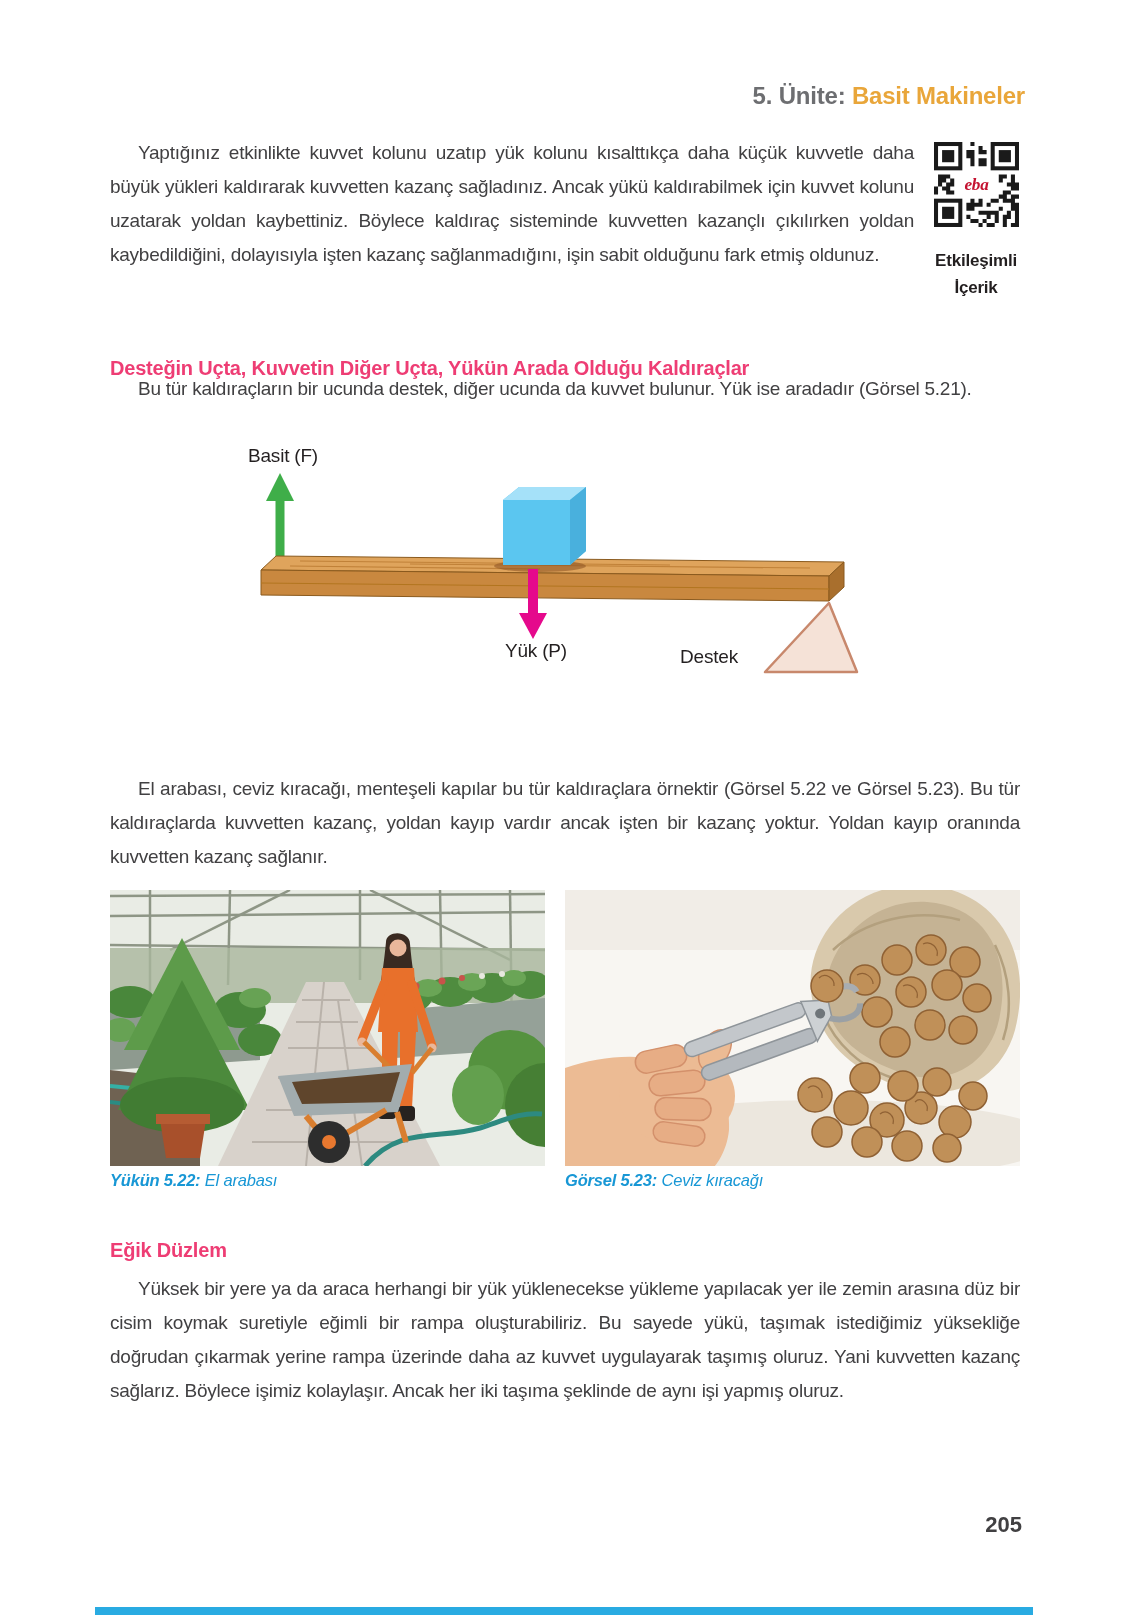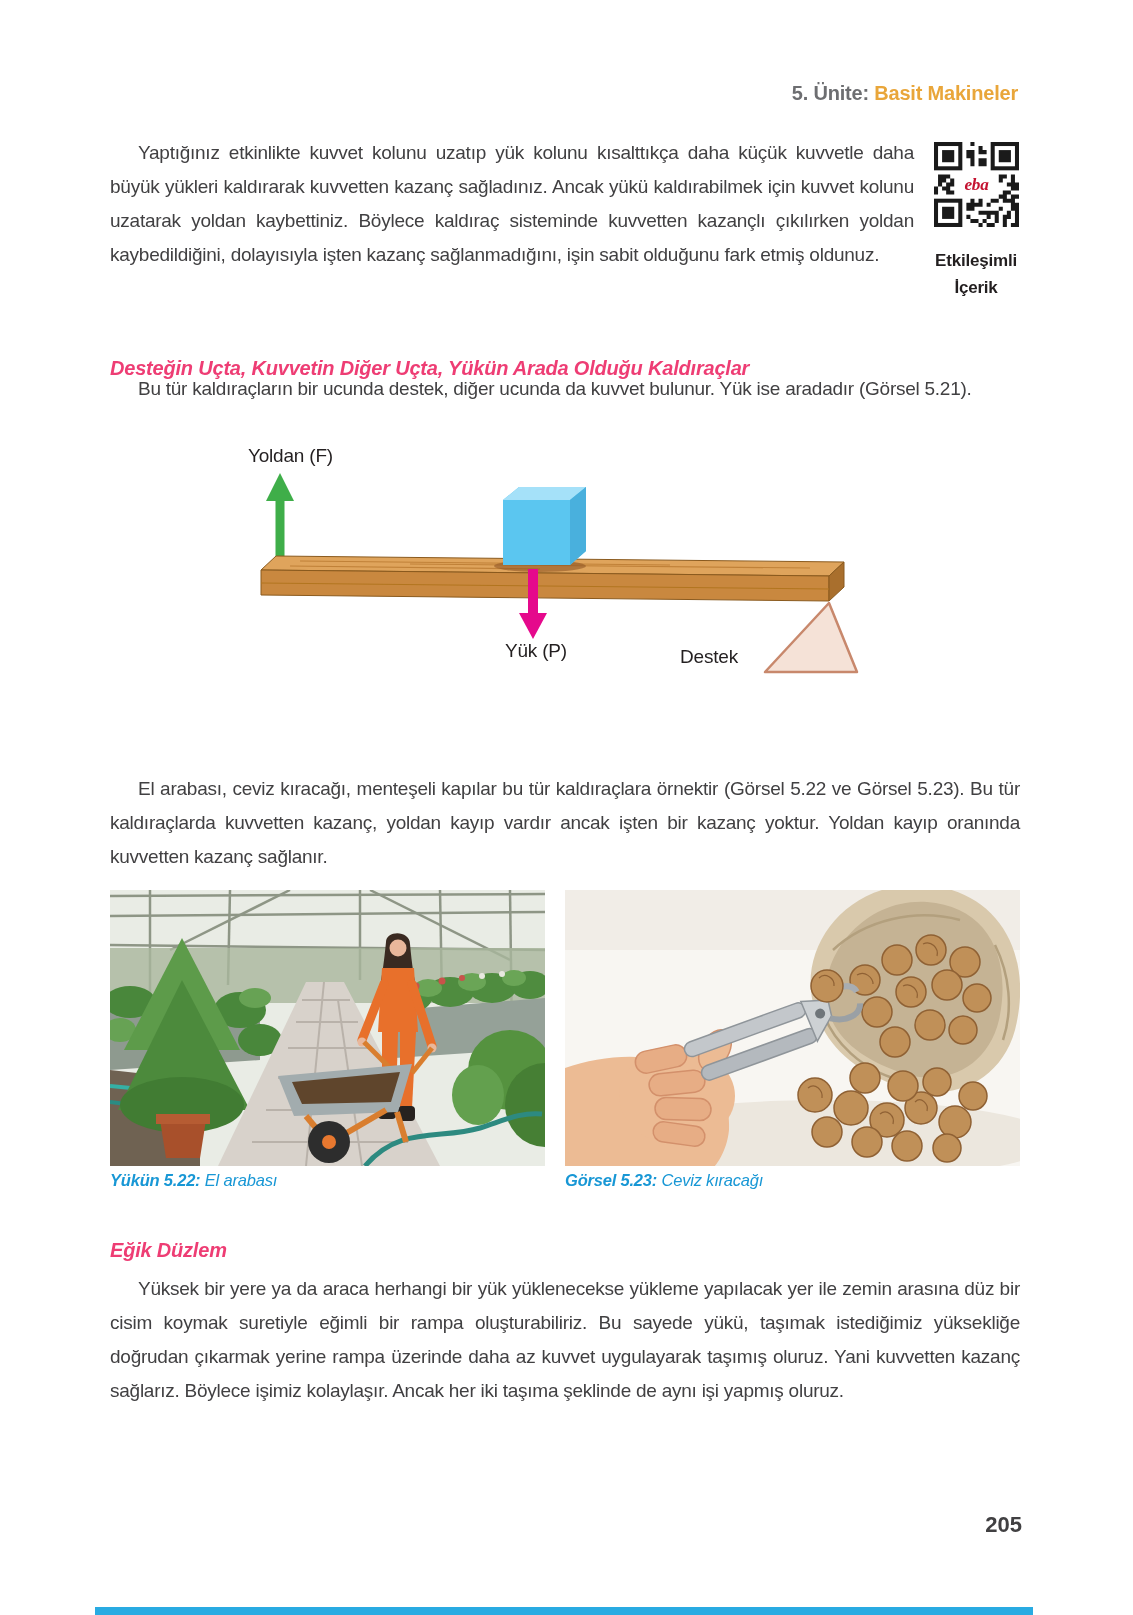--- a/index.html
+++ b/index.html
@@ -4,37 +4,37 @@
 <style>
   * { margin:0; padding:0; box-sizing:border-box; }
   body { background:#fff; font-family:"Liberation Sans", sans-serif; }
   .page {
     position:relative; width:1133px; height:1615px; background:#ffffff;
     color:#414042; overflow:hidden; margin:0 auto;
   }
   .abs { position:absolute; }
 
   
-  .unit-header { top:82px; right:115px; font-size:20px; font-weight:bold; letter-spacing:-0.2px; }
+  .unit-header { top:82px; right:108px; font-size:24px; font-weight:bold; letter-spacing:-0.2px; }
   .unit-header .unit-label { color:#6d6e71; }
   .unit-header .unit-title { color:#e9a63a; }
 
   
   .body-par {
     left:110px; width:910px; font-size:19px; line-height:34px;
     text-align:justify; color:#414042; letter-spacing:-0.25px;
   }
   .body-par .indent { display:inline-block; width:28px; }
 
   
   .qr-float { float:right; width:88px; margin:6px 0 6px 18px; text-align:center; }
   .qr-box { width:85px; height:85px; background:#fff; }
   .qr-label { margin-top:9px; font-size:17px; font-weight:bold; color:#231f20; line-height:27px; letter-spacing:-0.2px; }
 
-  .section-heading { left:110px; font-size:20px; font-weight:bold; color:#ee3d74; letter-spacing:-0.2px;font-style:italic; }
+  .section-heading { left:110px; font-size:20px; font-weight:bold; color:#ee3d74; letter-spacing:-0.2px; }
 
   
   .fig-caption { font-size:16.5px; color:#1897d5; font-style:italic; letter-spacing:-0.2px; }
   .fig-caption .cap-bold { font-weight:bold; }
 
   
   .diagram { left:110px; top:443px; width:912px; height:252px; }
   .diagram svg { position:absolute; left:0; top:0; }
   .diag-label { position:absolute; font-size:19px; color:#231f20; letter-spacing:-0.2px; white-space:nowrap; }
 
@@ -122,21 +122,21 @@
         <rect x="393" y="57" width="67" height="65" fill="#5bc6f0"></rect>
       </g>
 
       <g>
         <rect x="418" y="126" width="10" height="47" fill="#e5098c"></rect>
         <polygon points="423,196 437,170 409,170" fill="#e5098c"></polygon>
       </g>
 
       <polygon points="719,160 655,229 747,229" fill="#f5e2d7" stroke="#c8886c" stroke-width="2.5" stroke-linejoin="round"></polygon>
     </svg>
-    <div class="diag-label" style="left:138px; top:2px;">Yoldan (F)</div>
+    <div class="diag-label" style="left:138px; top:2px;">Basit (F)</div>
     <div class="diag-label" style="left:395px; top:197px;">Yük (P)</div>
     <div class="diag-label" style="left:570px; top:203px;">Destek</div>
   </div>
 
 
   <div class="abs body-par" style="top:772px;">
     <span class="indent"></span><span>El arabası, ceviz kıracağı, menteşeli kapılar bu tür kaldıraçlara örnektir (Görsel 5.22 ve Görsel 5.23). Bu tür kaldıraçlarda kuvvetten kazanç, yoldan kayıp vardır ancak işten bir kazanç yoktur. Yoldan kayıp oranında kuvvetten kazanç sağlanır.</span>
   </div>
 
   <div class="abs photo photo-left">

